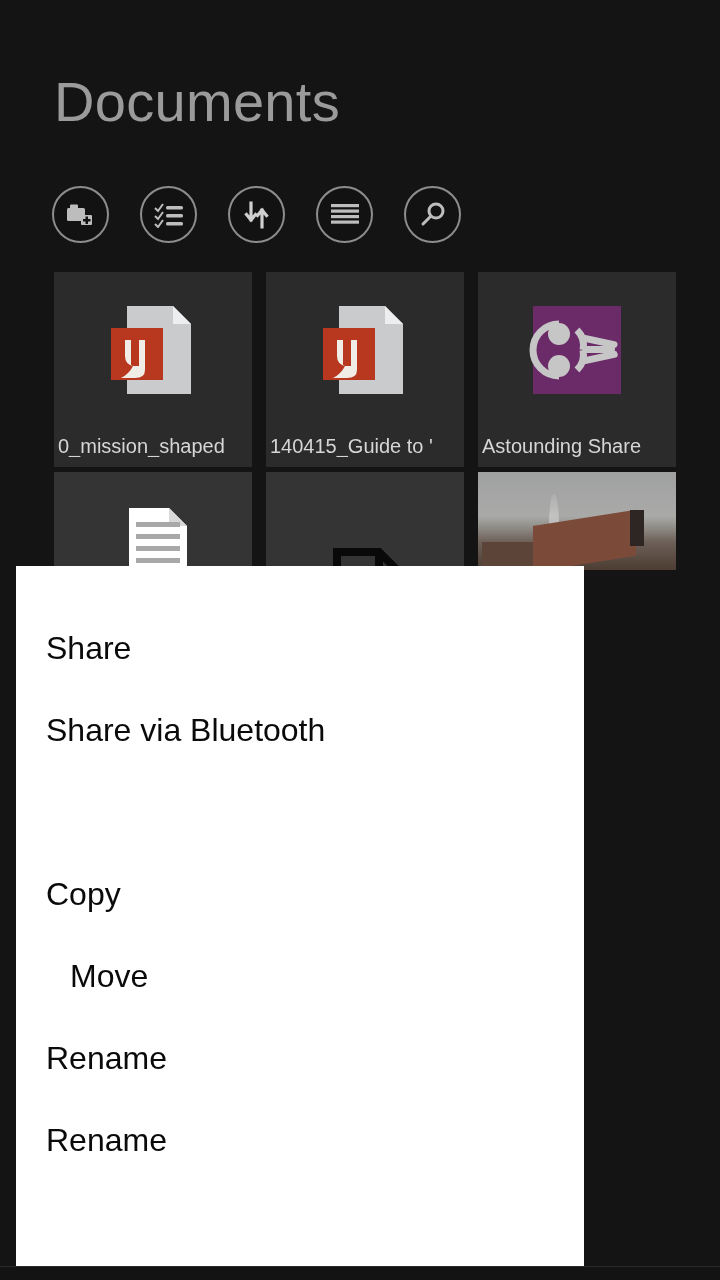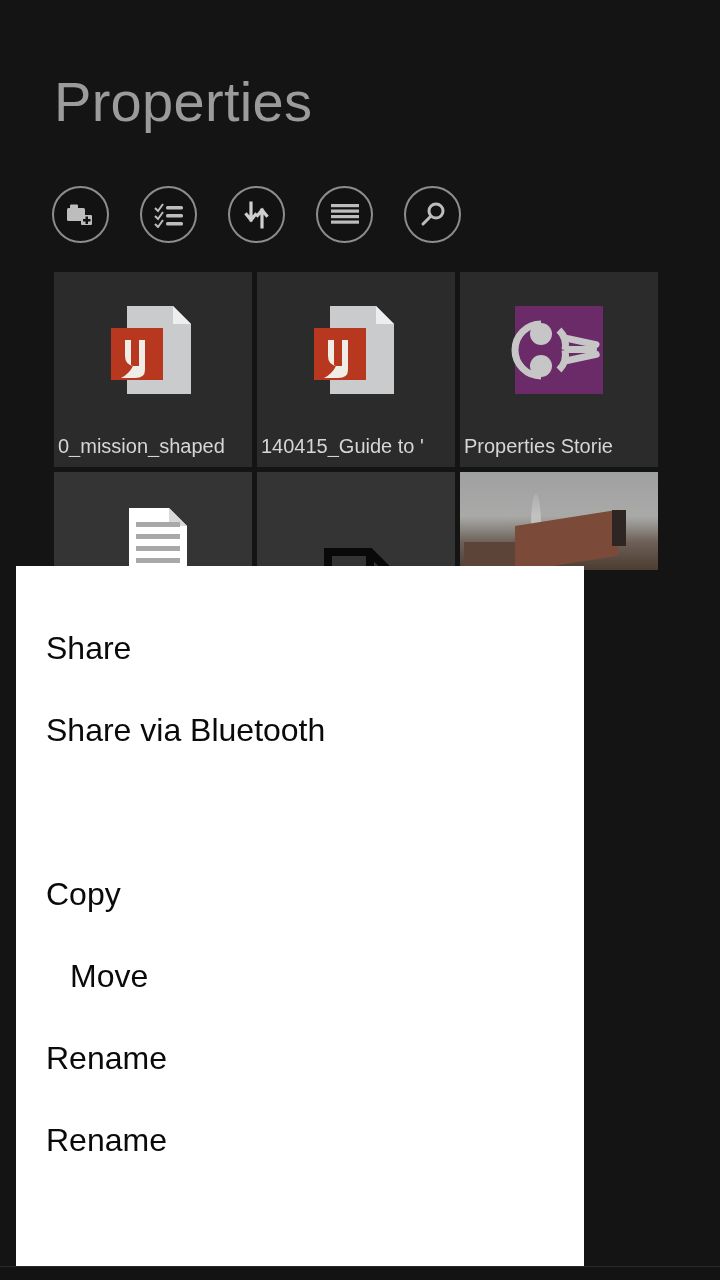--- a/index.html
+++ b/index.html
@@ -50,21 +50,21 @@
     display:flex; align-items:center; justify-content:center;
   }
   .tool-btn svg { display:block; }
 
   
   #grid {
     position:absolute;
     left:54px; top:272px;
     width:666px;
   }
-  .grid-row { display:flex; gap:5px; margin-bottom:5px; }
+  .grid-row { display:flex; gap:14px; margin-bottom:5px; }
   .tile {
     position:relative;
     width:198px; height:195px;
     background:#2b2b2b;
     overflow:hidden;
     flex:0 0 auto;
   }
   .tile .thumb {
     position:absolute;
     left:0; right:0; top:0;
@@ -138,21 +138,21 @@
     border-top:1px solid #2a2a2a;
   }
 </style>
 </head>
 <body>
 
 <div id="screen">
 
   <div id="app">
 
-    <div id="page-title">Properties</div>
+    <div id="page-title">Documents</div>
 
     <div id="toolbar">
 
       <div class="tool-btn">
         <span>
           <svg width="30" height="26" viewBox="0 0 30 26">
             <rect x="1" y="6" width="18" height="13" rx="1.5" fill="#bdbdbd"></rect>
             <rect x="4" y="2.5" width="8" height="4" rx="1" fill="#bdbdbd"></rect>
             <rect x="15" y="13" width="11" height="10" rx="1" fill="#bdbdbd"></rect>
             <rect x="19.5" y="14.5" width="2.5" height="7.5" fill="#121212"></rect>
@@ -240,21 +240,21 @@
               <circle cx="30" cy="32" r="11" fill="#c6c6c6"></circle>
               <circle cx="30" cy="64" r="11" fill="#c6c6c6"></circle>
               <path d="M30 22 A24 24 0 0 0 30 74" fill="none" stroke="#c6c6c6" stroke-width="7"></path>
               <path d="M48 28 A22 22 0 0 1 54 48" fill="none" stroke="#c6c6c6" stroke-width="7"></path>
               <path d="M54 48 A22 22 0 0 1 48 68" fill="none" stroke="#c6c6c6" stroke-width="7"></path>
               <rect x="52" y="32" width="38" height="7" rx="3.5" fill="#c6c6c6" transform="rotate(12 52 32)"></rect>
               <rect x="54" y="44" width="32" height="7" rx="3.5" fill="#c6c6c6"></rect>
               <rect x="52" y="56" width="38" height="7" rx="3.5" fill="#c6c6c6" transform="rotate(-12 52 62)"></rect>
             </svg>
           </div>
-          <div class="label">Properties Storie</div>
+          <div class="label">Astounding Share</div>
         </div>
 
       </div>
 
       <div class="grid-row">
 
         <div class="tile row2">
           <div class="thumb">
             <svg width="100" height="104" viewBox="0 0 100 104">
               <path d="M26 8 H66 L84 26 V92 H26 Z" fill="#ffffff"></path>

